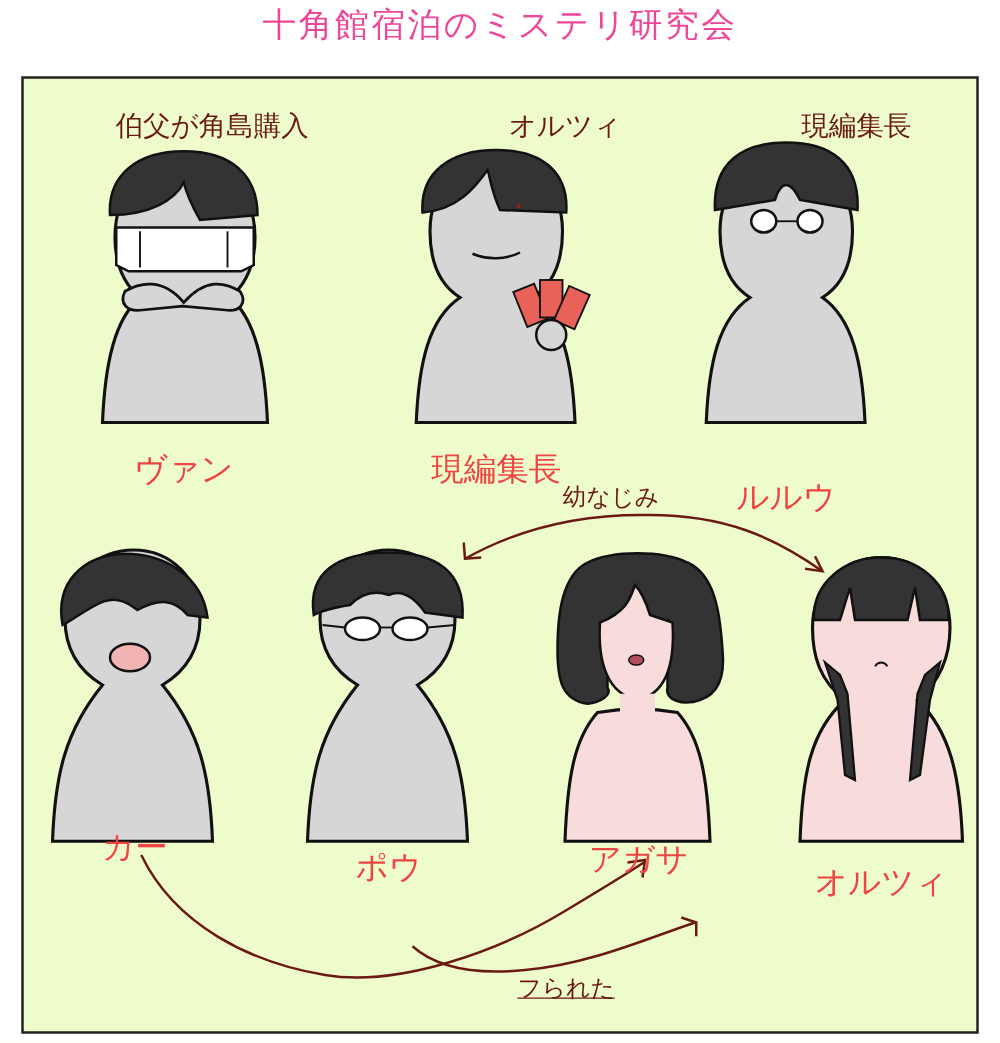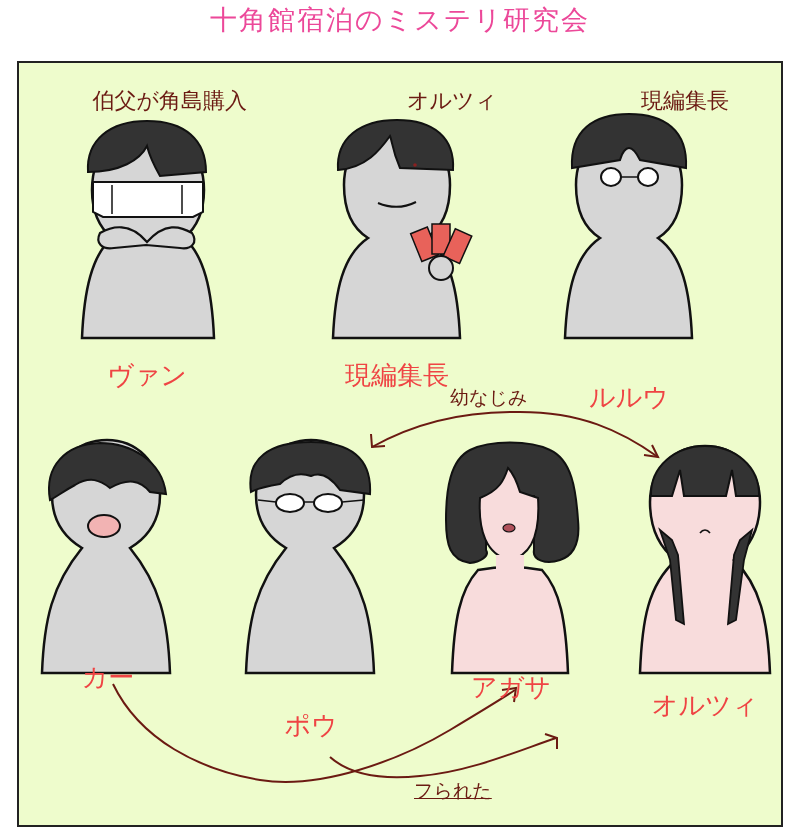--- a/index.html
+++ b/index.html
@@ -101,18 +101,18 @@
 
 <div class="role" style="left:47px;top:86px;">伯父が角島購入</div>
 <div class="role" style="left:297px;top:86px;">オルツィ</div>
 <div class="role" style="left:529px;top:86px;">現編集長</div>
 
 <div class="name" style="left:47px;top:358px;">ヴァン</div>
 <div class="name" style="left:297px;top:358px;">現編集長</div>
 <div class="name" style="left:529px;top:380px;">ルルウ</div>
 
 <div class="name" style="left:8px;top:660px;">カー</div>
-<div class="name" style="left:211px;top:708px;">ポウ</div>
+<div class="name" style="left:211px;top:676px;">ポウ</div>
 <div class="name" style="left:411px;top:670px;">アガサ</div>
 <div class="name" style="left:605px;top:688px;">オルツィ</div>
 
 <div class="rel" style="left:450px;top:385px;">幼なじみ</div>
 <div class="rel" style="left:414px;top:778px;text-decoration:underline;">フられた</div>
 
 </body></html>

